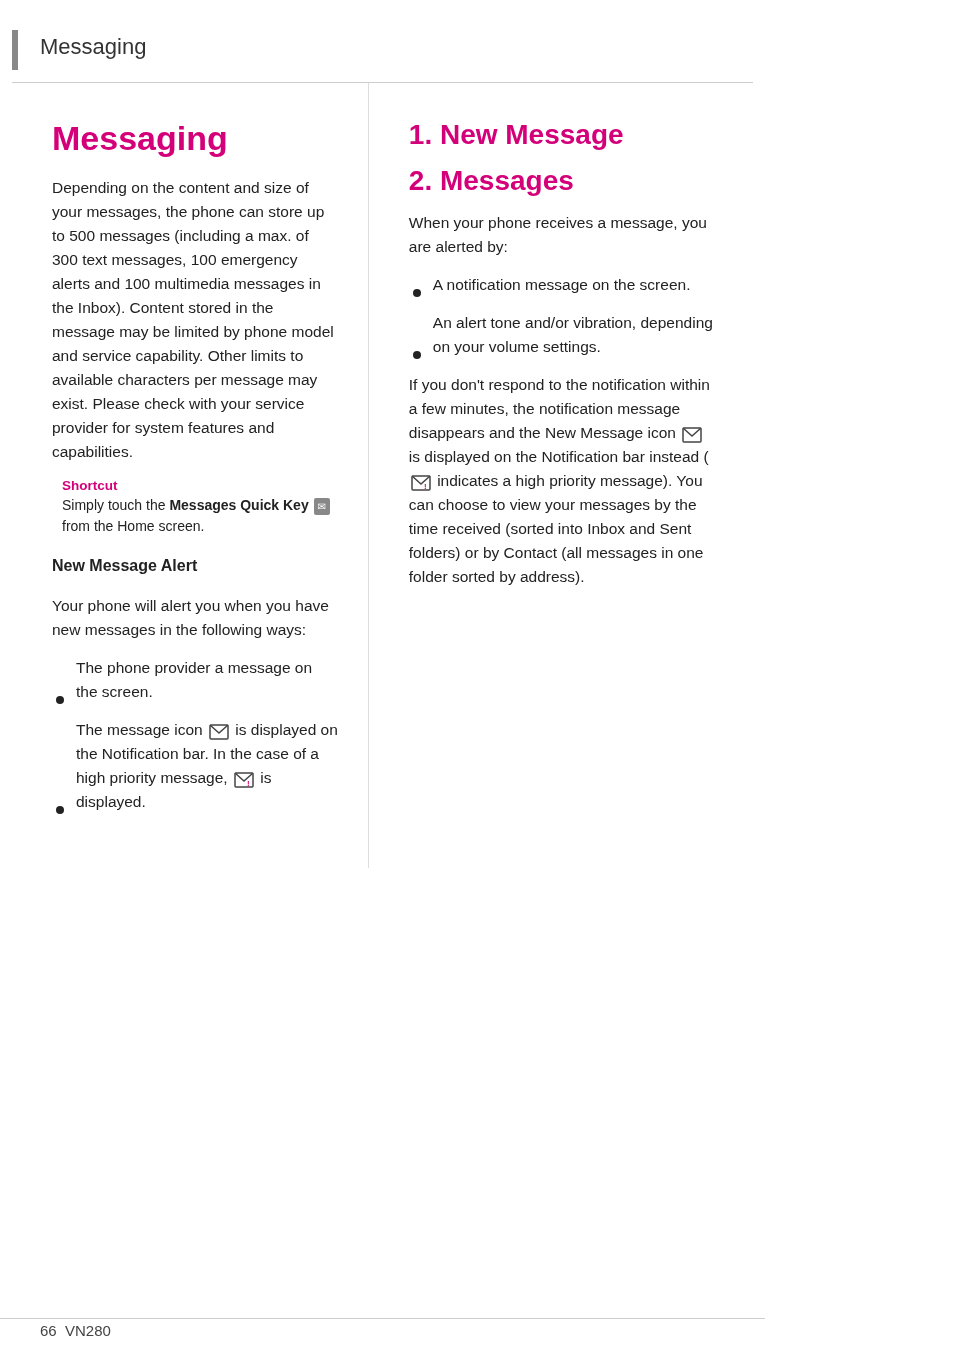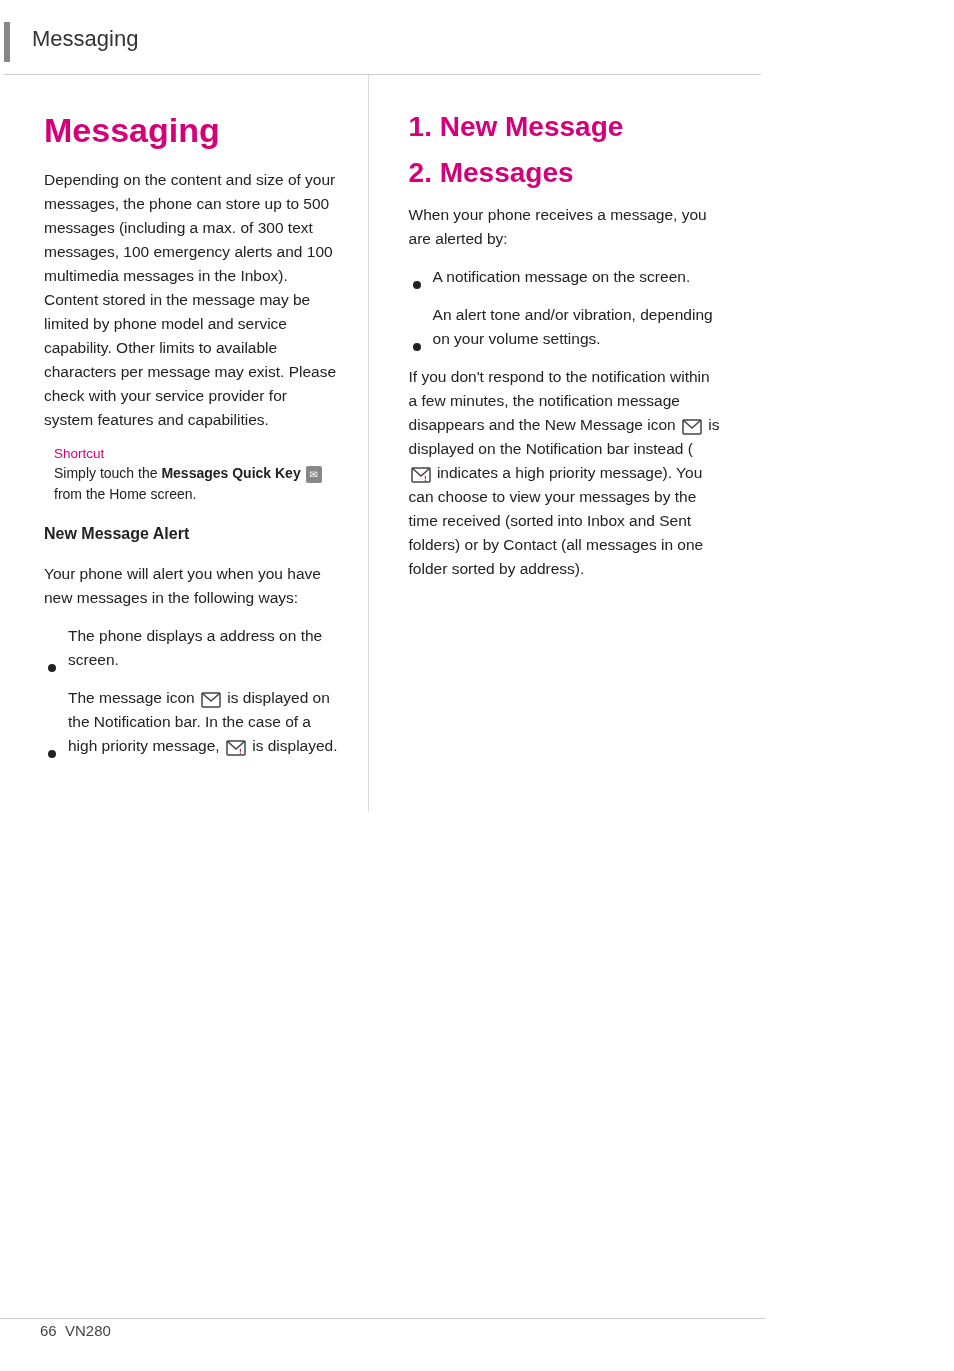--- a/index.html
+++ b/index.html
@@ -9,21 +9,21 @@
       color: #222;
       width: 954px;
       min-height: 1371px;
       position: relative;
     }
     .page {
       width: 765px;
       min-height: 1371px;
       background: #fff;
       position: relative;
-      padding: 4px;
+      padding: 12px;
     }
     
     .header-bar {
       display: flex;
       align-items: stretch;
       border-bottom: 1px solid #ccc;
       padding: 18px 40px 12px 0;
       margin-bottom: 0;
     }
     .header-accent {
@@ -77,21 +77,21 @@
       font-size: 15.5px;
       line-height: 1.55;
       color: #222;
       margin-bottom: 14px;
     }
     .shortcut-box {
       margin: 10px 0 18px 10px;
     }
     .shortcut-label {
       font-size: 13.5px;
-      font-weight: 400;
+      font-weight: 700;
       color: #d4007a;
       margin-bottom: 2px;
     }
     .shortcut-text {
       font-size: 14px;
       color: #222;
       line-height: 1.5;
     }
     .shortcut-text strong {
       font-weight: 700;
@@ -186,21 +186,21 @@
           <span> from the Home screen.</span>
         </div>
       </div>
 
       <h3 class="sub-heading">New Message Alert</h3>
       <p class="body-text">Your phone will alert you when you have new messages in the following ways:</p>
 
       <ul class="bullet-list">
         <li>
           <span class="bullet-dot"></span>
-          <span>The phone displays a address on the screen.</span>
+          <span>The phone provider a message on the screen.</span>
         </li>
         <li>
           <span class="bullet-dot"></span>
           <span>The message icon
             <span class="msg-icon">
               <svg viewBox="0 0 20 16" fill="none" xmlns="http://www.w3.org/2000/svg">
                 <rect x="1" y="1" width="18" height="14" rx="1" stroke="#444" stroke-width="1.5" fill="white"></rect>
                 <polyline points="1,1 10,9 19,1" stroke="#444" stroke-width="1.5" fill="none"></polyline>
               </svg>
             </span>

